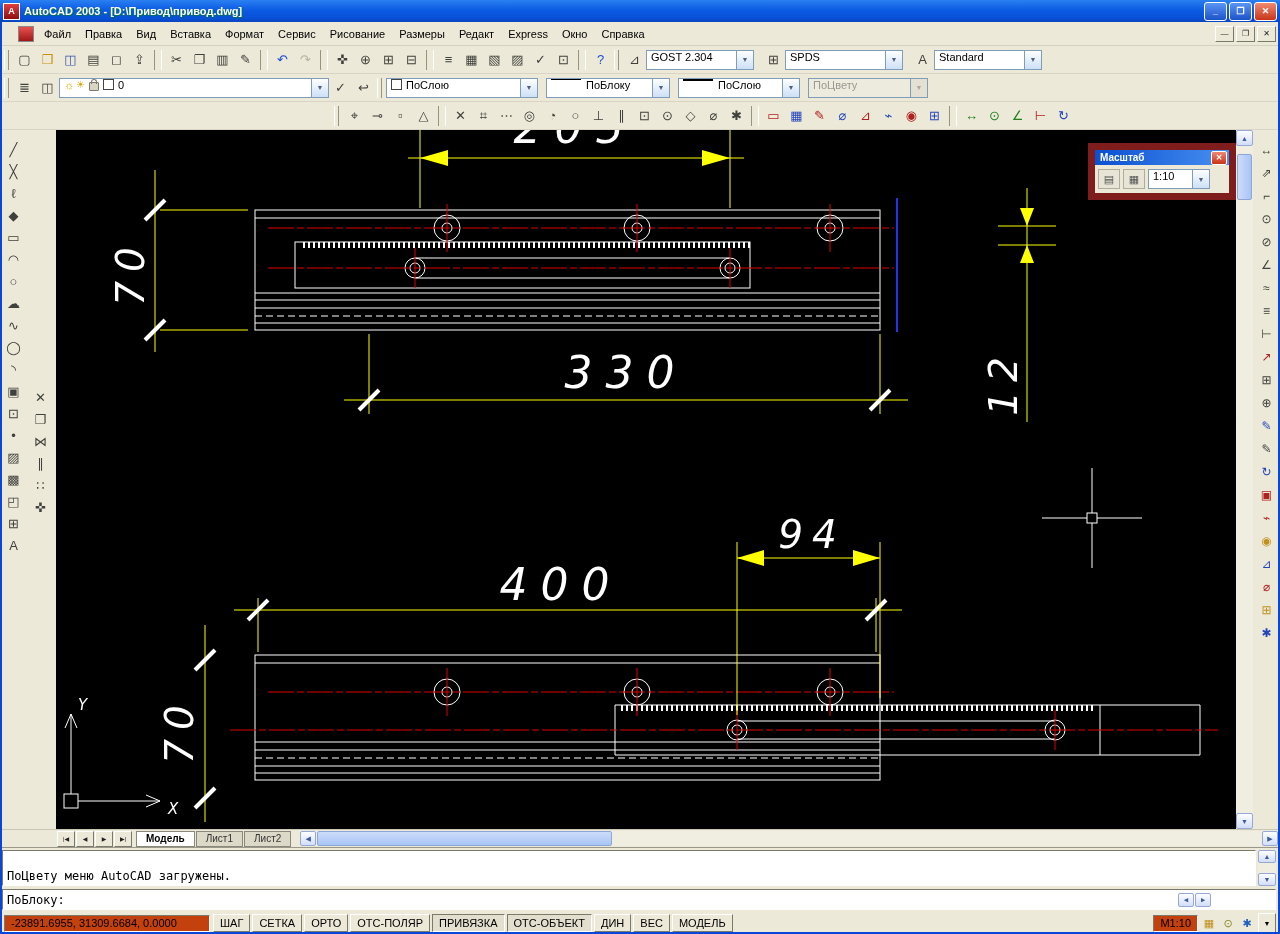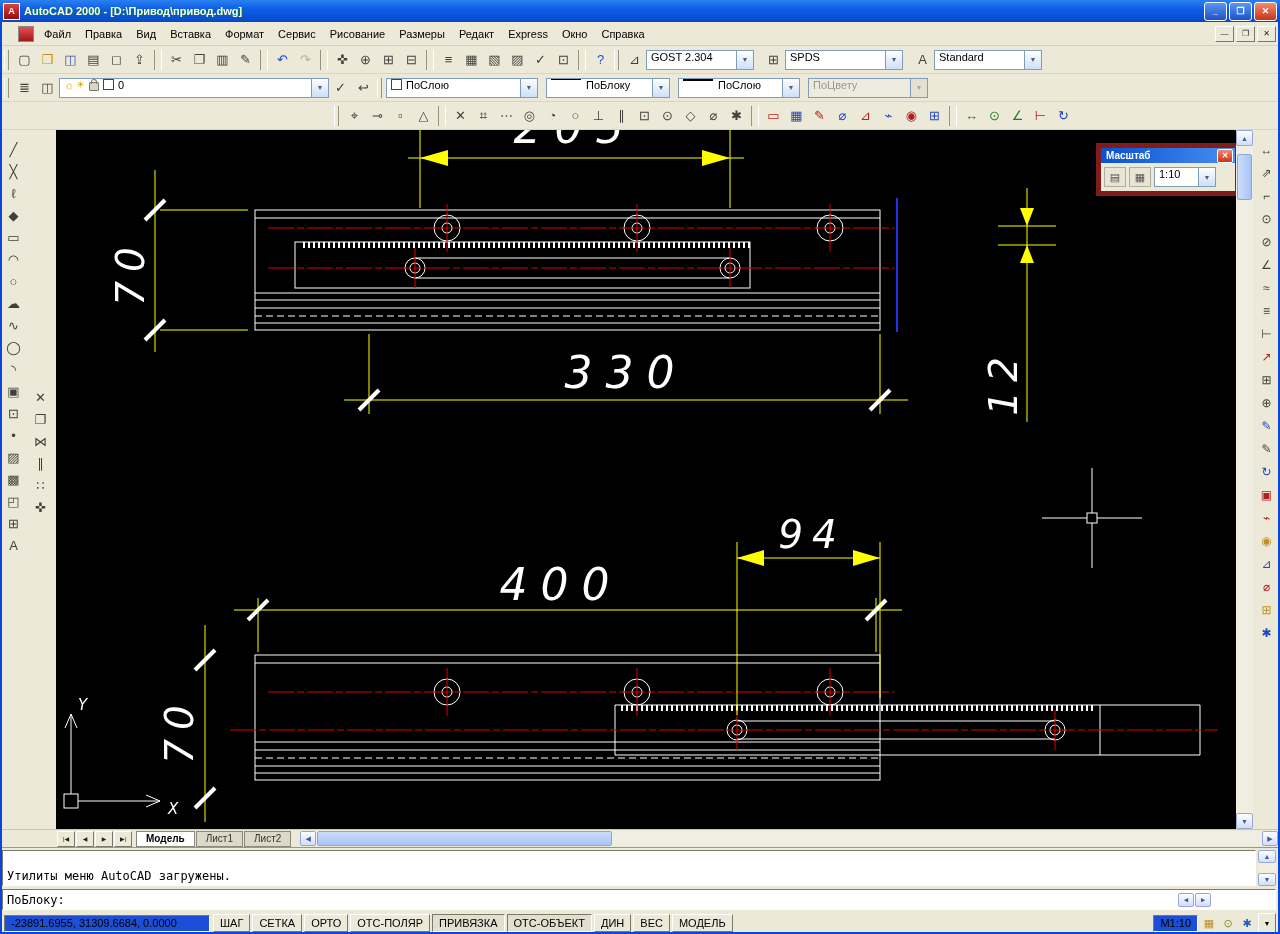--- a/index.html
+++ b/index.html
@@ -106,53 +106,53 @@
   .cmd-vscroll .vtrack{flex:1;}
   .cmd-prompt{position:absolute;left:2px;right:4px;top:41px;height:21px;background:#fff;
     border:1px solid;border-color:#7a7a6a #fff #fff #7a7a6a;display:flex;align-items:center;padding:0 4px;box-sizing:border-box;
     font-family:"DejaVu Sans Mono",monospace;font-size:12px;}
   .cmd-prompt .mini{margin-left:auto;display:flex;gap:1px;padding-right:60px;}
   .cmd-prompt .sbtnr{width:16px;height:14px;}
 
   
   .statusbar{position:absolute;left:0;top:912px;width:1280px;height:22px;background:#ECE9D8;display:flex;align-items:center;
     padding:0 4px;box-sizing:border-box;gap:3px;}
-  .panel{height:17px;display:flex;align-items:center;padding:0 6px;background:#1d4ed8;
+  .panel{height:17px;display:flex;align-items:center;padding:0 6px;background:#c2410c;
     border:1px solid;border-color:#7a7a6a #fff #fff #7a7a6a;white-space:nowrap;box-sizing:border-box;}
   .sbtn{height:18px;display:inline-flex;align-items:center;padding:0 6px;background:#ECE9D8;font-size:11px;
     border:1px solid;border-color:#fff #7a7a6a #7a7a6a #fff;white-space:nowrap;box-sizing:border-box;cursor:default;}
   .sbtn.active{border-color:#7a7a6a #fff #fff #7a7a6a;background:#E2DFCE;}
   .tray{display:flex;align-items:center;gap:3px;}
   .tray-icon{width:16px;height:16px;display:flex;align-items:center;justify-content:center;font-size:11px;}
   .expand-btn{width:16px;height:18px;background:#ECE9D8;border:1px solid;border-color:#fff #7a7a6a #7a7a6a #fff;
     font-size:7px;display:flex;align-items:center;justify-content:center;}
 
   
-  .palette{position:absolute;left:1032px;top:13px;width:134px;background:#ECE9D8;border:5px solid #7f1d1d;
-    box-shadow:2px 2px 4px rgba(0,0,0,.65);z-index:20;margin-left:8px;}
+  .palette{position:absolute;left:1032px;top:13px;width:134px;background:#ECE9D8;border:7px solid #7f1d1d;
+    box-shadow:2px 2px 4px rgba(0,0,0,.65);z-index:20;}
   .pal-title{height:15px;background:linear-gradient(90deg,#0A50D0,#4890F2);color:#fff;font-size:10px;font-weight:bold;
     display:flex;align-items:center;padding:0 2px 0 5px;}
   .pal-close{margin-left:auto;width:14px;height:12px;background:linear-gradient(#F2866F,#C83418);border:1px solid #fff;
     color:#fff;font-size:8px;display:flex;align-items:center;justify-content:center;border-radius:2px;font-weight:bold;}
   .pal-body{display:flex;align-items:center;gap:3px;padding:4px 3px;}
   .pal-btn{width:20px;height:18px;border:1px solid #b0ad9c;background:#E8E5D6;display:flex;align-items:center;justify-content:center;
     font-size:11px;color:#555;}
   .pal-combo{width:62px;height:20px;}
 </style>
 </head>
 <body>
 
 <div class="window">
   <div class="frame l"></div>
   <div class="frame r"></div>
   <div class="frame b"></div>
 
   <div class="titlebar">
     <span class="app-icon">A</span>
-    <span class="title-text">AutoCAD 2000 - [D:\Привод\привод.dwg]</span>
+    <span class="title-text">AutoCAD 2003 - [D:\Привод\привод.dwg]</span>
     <span class="win-btns">
       <span class="wbtn">_</span>
       <span class="wbtn">❐</span>
       <span class="wbtn close">✕</span>
     </span>
   </div>
 
   <div class="menubar">
     <span class="doc-icon"></span>
     <div class="tb-icons">
@@ -588,21 +588,21 @@
         <span class="tab">Лист2</span>
     </span>
     <div class="hscroll">
       <span class="sbtnr">◀</span>
       <div class="hthumb"></div>
       <span class="sbtnr right">▶</span>
     </div>
   </div>
 
   <div class="cmd">
-    <div class="cmd-history"><br><span>Утилиты меню AutoCAD загружены.</span></div>
+    <div class="cmd-history"><br><span>ПоЦвету меню AutoCAD загружены.</span></div>
     <div class="cmd-vscroll">
       <span class="sbtnr">▲</span>
       <div class="vtrack"></div>
       <span class="sbtnr">▼</span>
     </div>
     <div class="cmd-prompt">
       <span>ПоБлоку:</span>
       <span class="mini">
         <span class="sbtnr">◀</span>
         <span class="sbtnr">▶</span>

